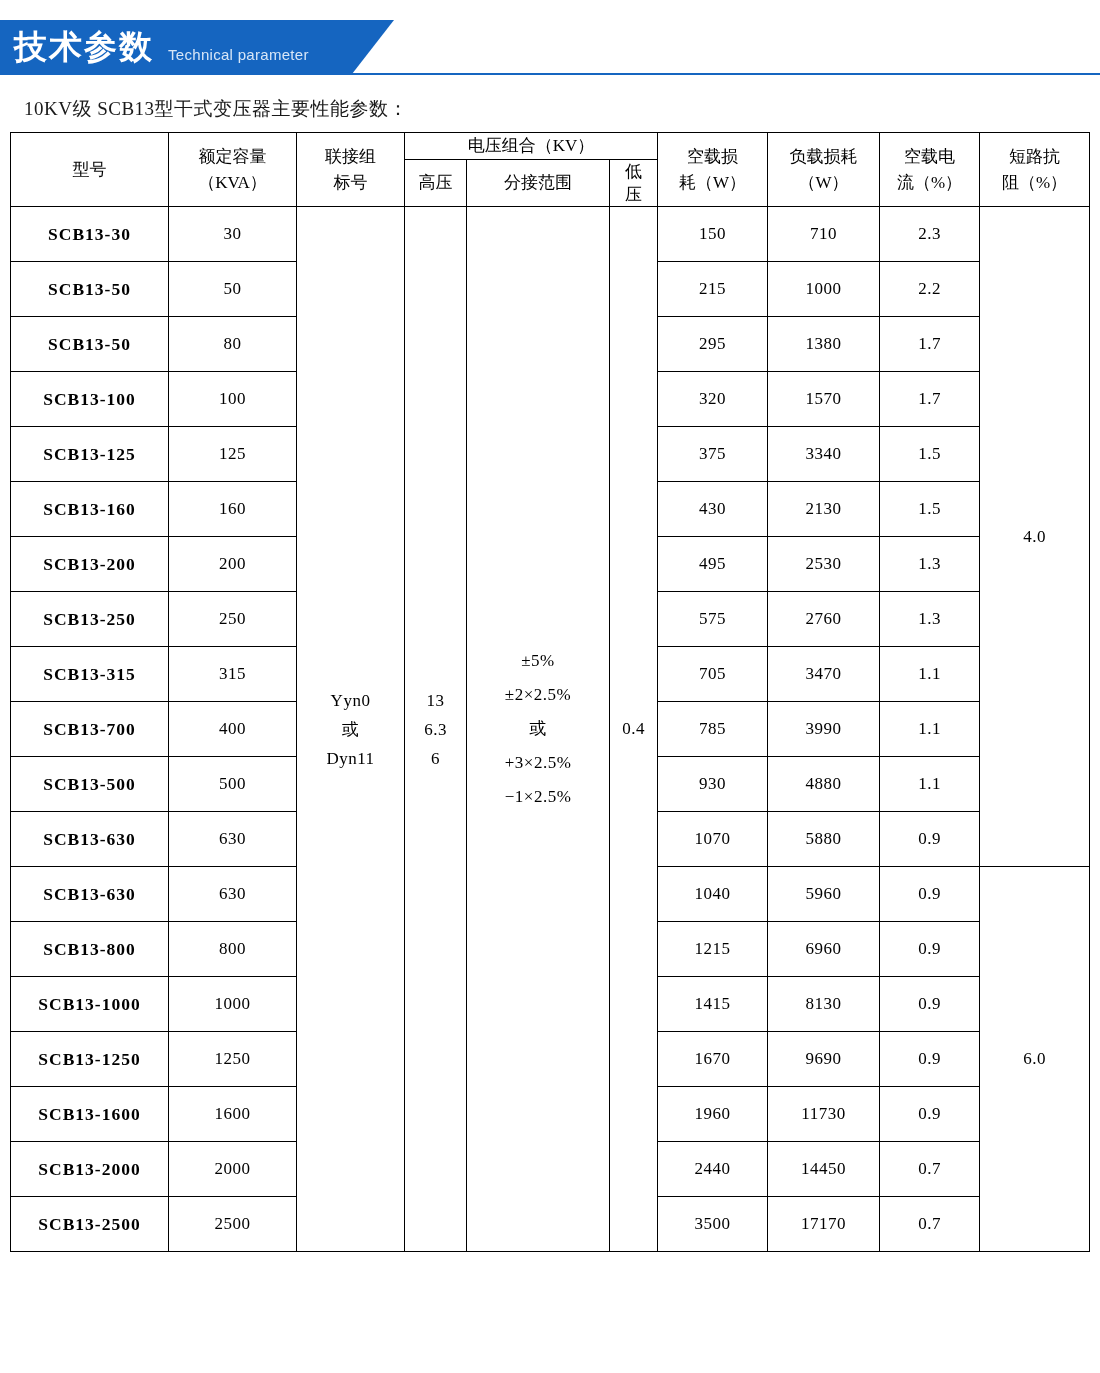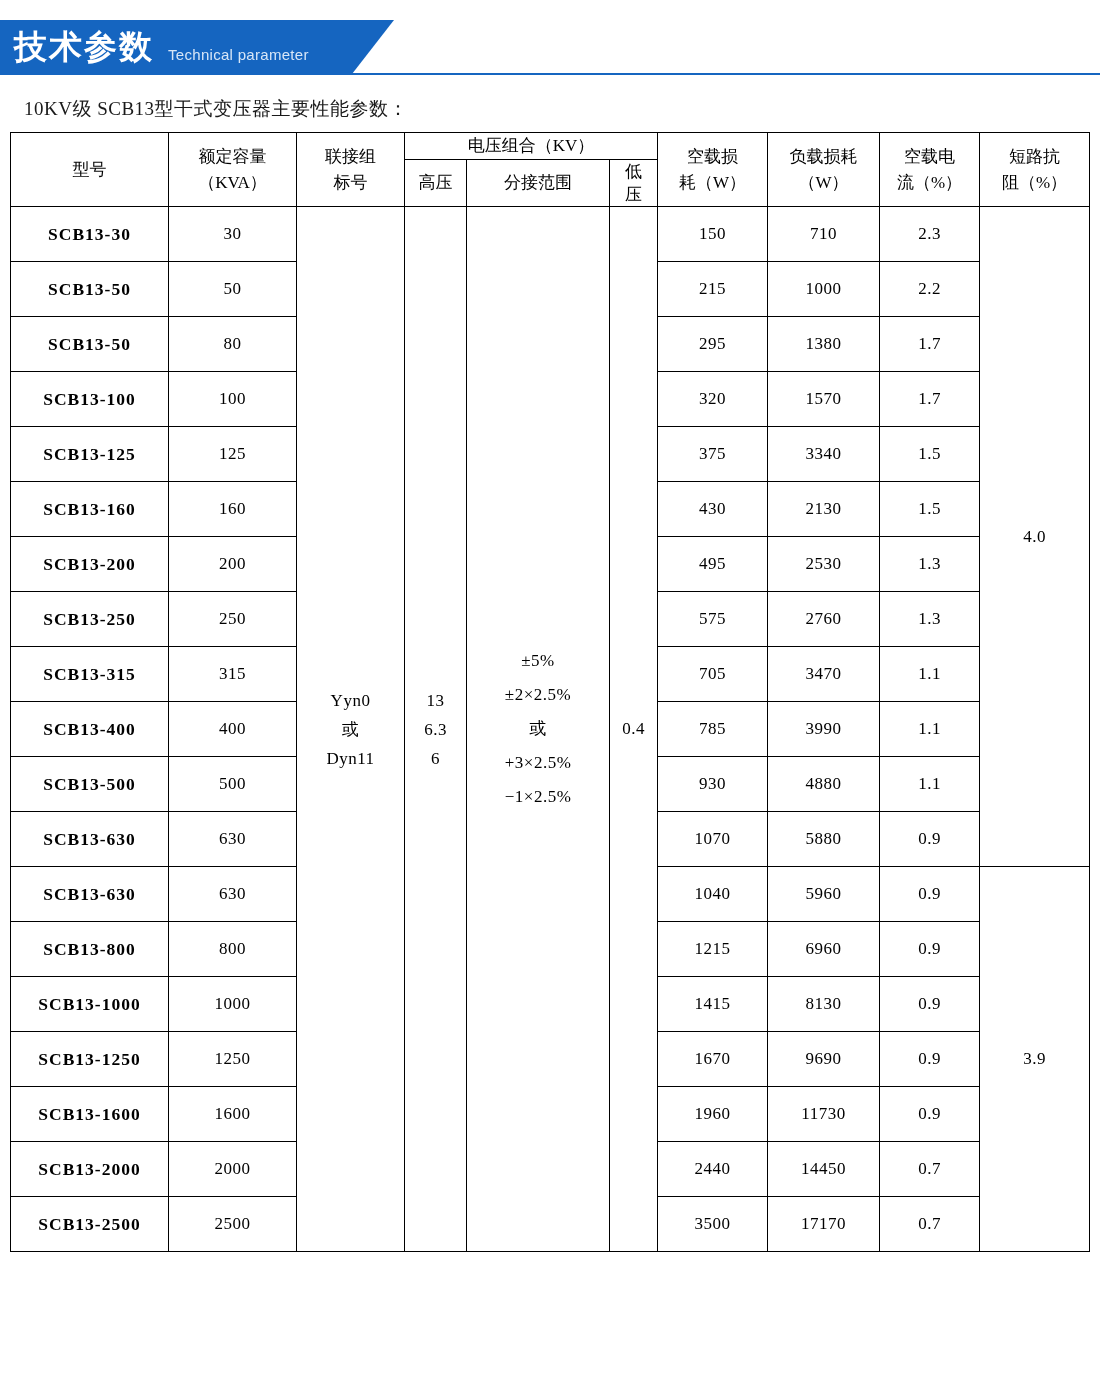--- a/index.html
+++ b/index.html
@@ -269,21 +269,21 @@
         <td>1.3</td>
       </tr>
       <tr>
         <td class="model">SCB13-315</td>
         <td>315</td>
         <td>705</td>
         <td>3470</td>
         <td>1.1</td>
       </tr>
       <tr>
-        <td class="model">SCB13-400</td>
+        <td class="model">SCB13-700</td>
         <td>400</td>
         <td>785</td>
         <td>3990</td>
         <td>1.1</td>
       </tr>
       <tr>
         <td class="model">SCB13-500</td>
         <td>500</td>
         <td>930</td>
         <td>4880</td>
@@ -296,21 +296,21 @@
         <td>5880</td>
         <td>0.9</td>
       </tr>
 
       <tr>
         <td class="model">SCB13-630</td>
         <td>630</td>
         <td>1040</td>
         <td>5960</td>
         <td>0.9</td>
-        <td rowspan="7" class="cell-big">3.9</td>
+        <td rowspan="7" class="cell-big">6.0</td>
       </tr>
       <tr>
         <td class="model">SCB13-800</td>
         <td>800</td>
         <td>1215</td>
         <td>6960</td>
         <td>0.9</td>
       </tr>
       <tr>
         <td class="model">SCB13-1000</td>

